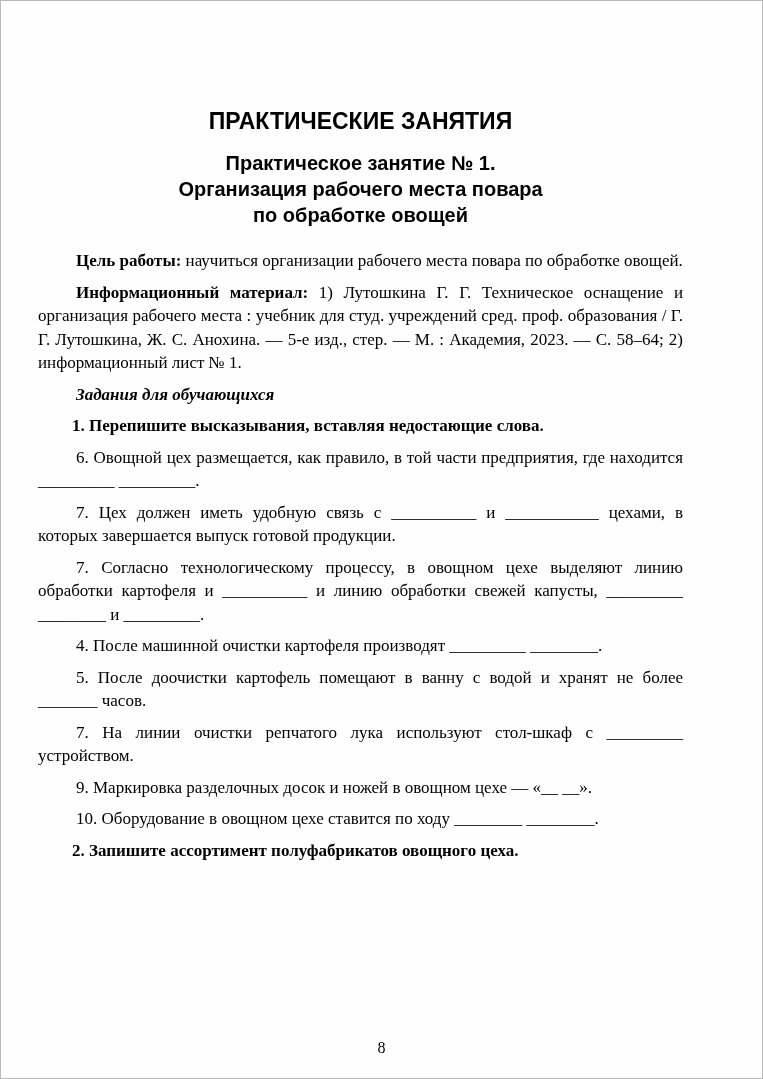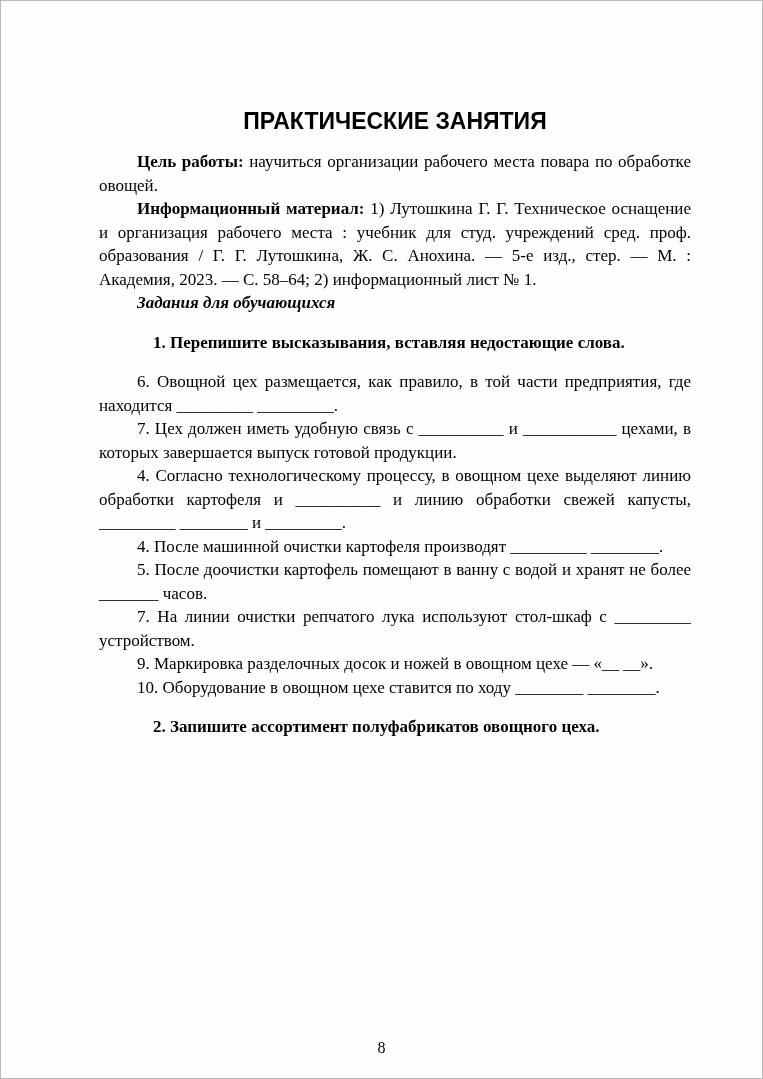--- a/index.html
+++ b/index.html
@@ -6,21 +6,21 @@
     margin: 0;
     padding: 0;
     background: #ffffff;
   }
   .page {
     position: relative;
     width: 763px;
     height: 1079px;
     background: #fefefe;
     box-sizing: border-box;
-    padding: 106px 71px 0 98px;
+    padding: 106px 71px 0 29px;
     border: 1px solid #b9b9b9;
     font-family: "Liberation Serif", serif;
     font-size: 17px;
     line-height: 23.5px;
     color: #000;
     overflow: hidden;
   }
   .doc-title {
     font-family: "Liberation Sans", sans-serif;
     font-weight: bold;
@@ -32,35 +32,35 @@
   .lesson-title {
     font-family: "Liberation Sans", sans-serif;
     font-weight: bold;
     font-size: 20px;
     line-height: 26px;
     text-align: center;
     margin: 0 0 21px 0;
   }
   .lesson-title div { margin: 0; }
   p.body-par {
-    margin: 0;
+    margin: 8px;
     text-indent: 38px;
     text-align: justify;
     hyphens: auto;
   }
   .bold { font-weight: bold; }
   .tasks-heading {
     margin: 9px 0 3px 0;
     text-align: center;
     font-weight: bold;
     text-indent: 0;
     font-style: italic;
   }
   .task-title {
-    margin: 16px;
+    margin: 4px;
     text-indent: 38px;
     text-align: justify;
     font-weight: bold;
   }
   .page-number {
     position: absolute;
     top: 1035px;
     left: 0;
     width: 100%;
     text-align: center;
@@ -69,32 +69,37 @@
     color: #000;
   }
 </style>
 </head>
 <body>
 
 <div class="page">
 
   <h1 class="doc-title">ПРАКТИЧЕСКИЕ ЗАНЯТИЯ</h1>
 
+  <div class="lesson-title">
+    <div>Практическое занятие № 1.</div>
+    <div>Организация рабочего места повара</div>
+    <div>по обработке овощей</div>
+  </div>
 
   <p class="body-par"><span class="bold">Цель работы:</span><span> научиться организации рабочего места повара по обработке овощей.</span></p>
 
   <p class="body-par"><span class="bold">Информационный материал:</span><span> 1) Лутошкина Г. Г. Техническое оснащение и организация рабочего места : учебник для студ. учреждений сред. проф. образования / Г. Г. Лутошкина, Ж. С. Анохина. — 5-е изд., стер. — М. : Академия, 2023. — С. 58–64; 2) информационный лист № 1.</span></p>
 
   <p class="body-par tasks-heading">Задания для обучающихся</p>
 
   <p class="task-title">1. Перепишите высказывания, вставляя недостающие слова.</p>
 
   <p class="body-par">6. Овощной цех размещается, как правило, в той части предприятия, где находится _________ _________.</p>
   <p class="body-par">7. Цех должен иметь удобную связь с __________ и ___________ цехами, в которых завершается выпуск готовой продукции.</p>
-  <p class="body-par">4. Согласно технологическому процессу, в овощном цехе выделяют линию обработки картофеля и __________ и линию обработки свежей капусты, _________ ________ и _________.</p>
+  <p class="body-par">7. Согласно технологическому процессу, в овощном цехе выделяют линию обработки картофеля и __________ и линию обработки свежей капусты, _________ ________ и _________.</p>
   <p class="body-par">4. После машинной очистки картофеля производят _________ ________.</p>
   <p class="body-par">5. После доочистки картофель помещают в ванну с водой и хранят не более _______ часов.</p>
   <p class="body-par">7. На линии очистки репчатого лука используют стол-шкаф с _________ устройством.</p>
   <p class="body-par">9. Маркировка разделочных досок и ножей в овощном цехе — «__ __».</p>
   <p class="body-par">10. Оборудование в овощном цехе ставится по ходу ________ ________.</p>
 
   <p class="task-title">2. Запишите ассортимент полуфабрикатов овощного цеха.</p>
 
   <div class="page-number">8</div>
 

